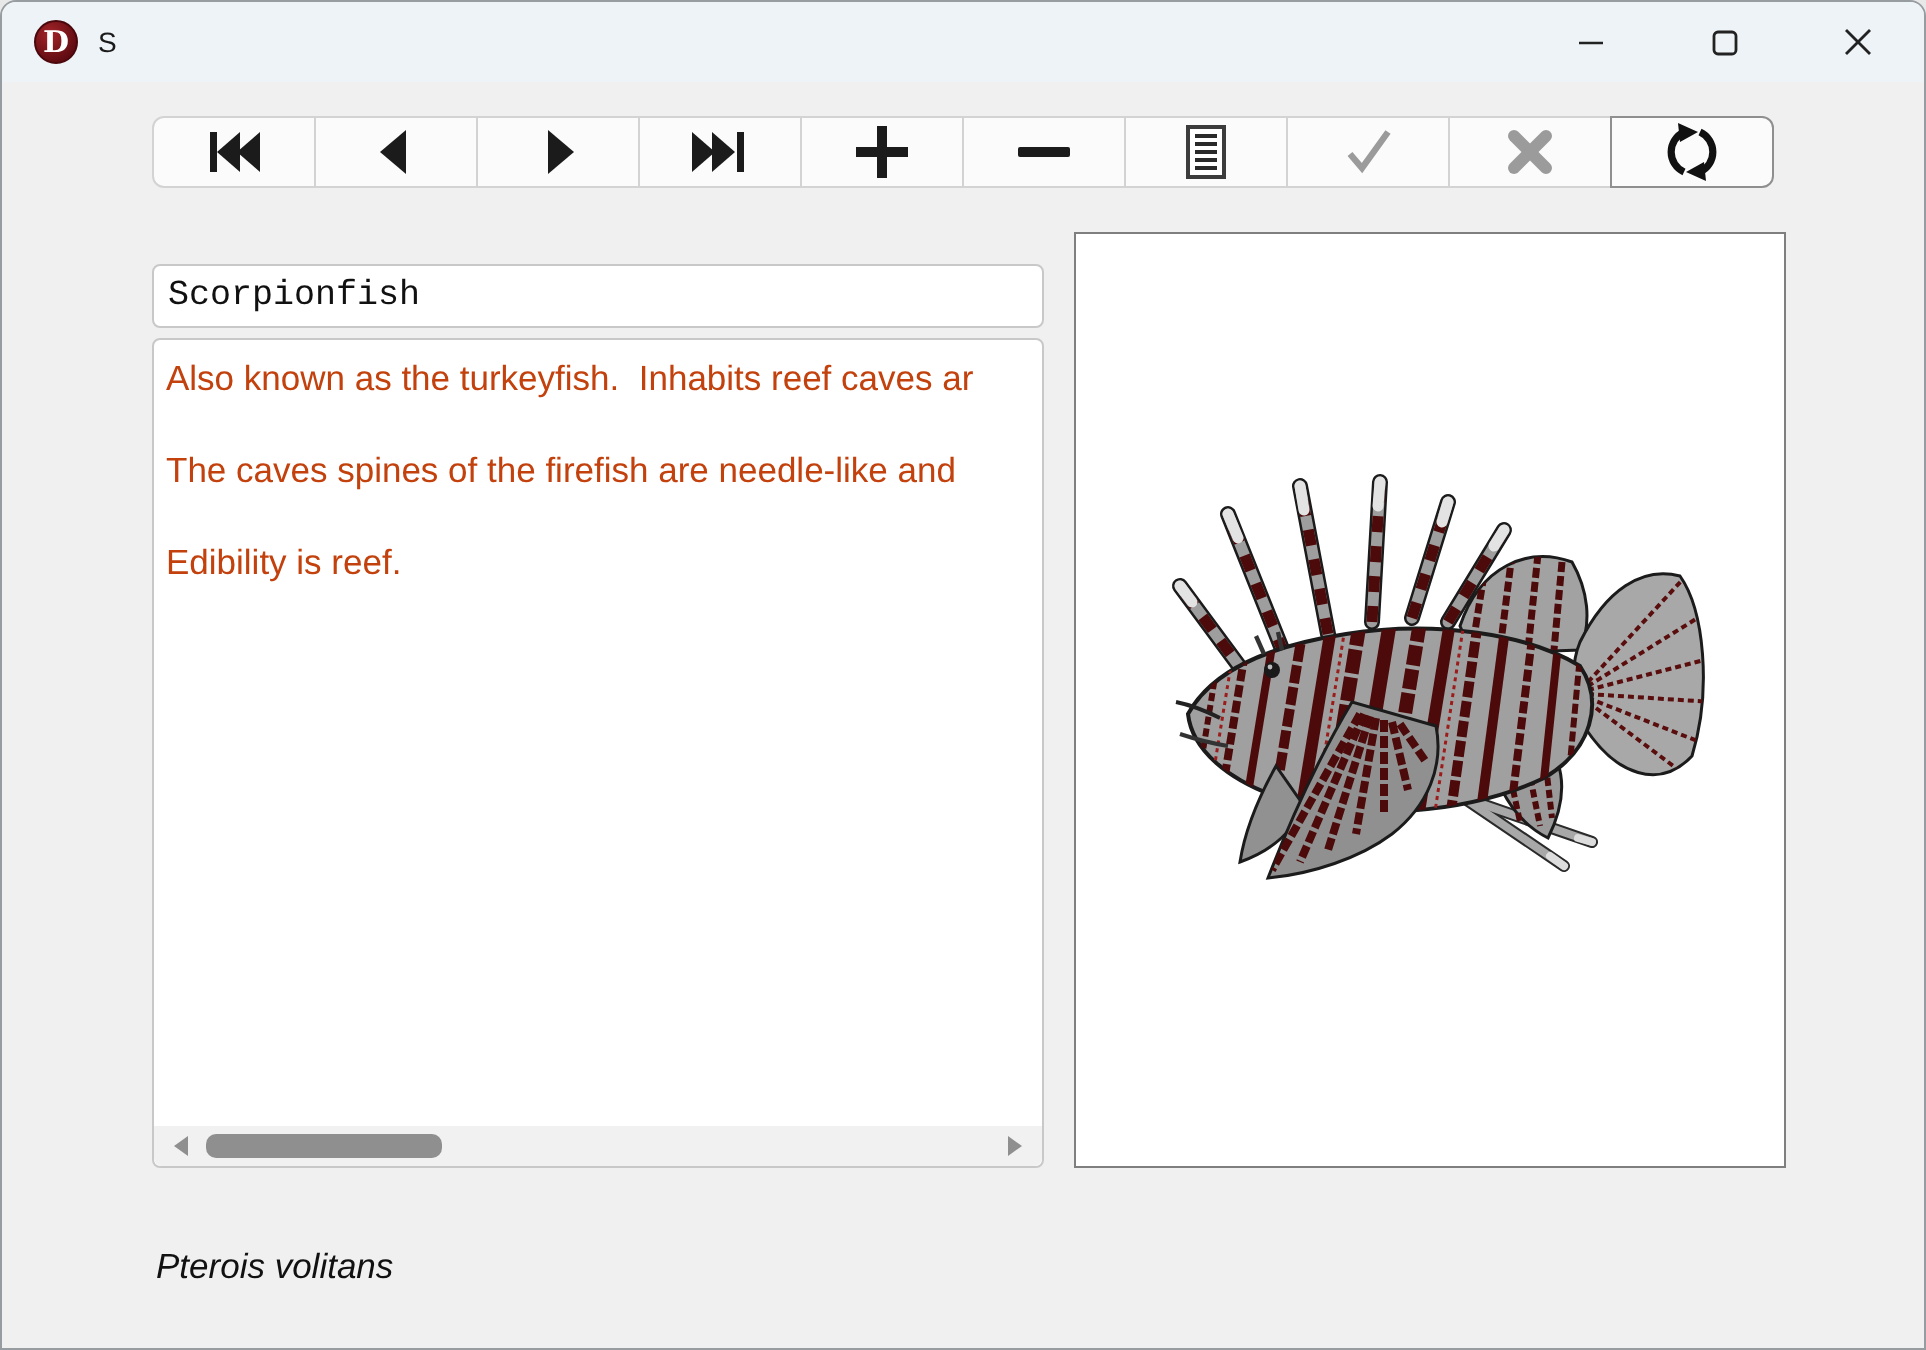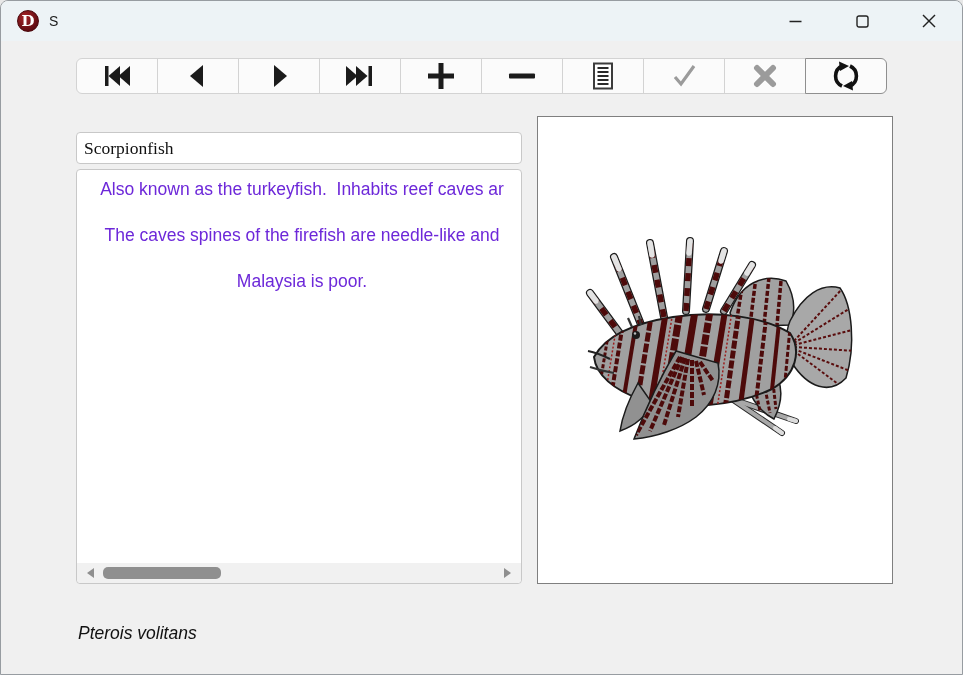--- a/index.html
+++ b/index.html
@@ -34,32 +34,32 @@
     border:1px solid #d3d3d3; margin-left:-1px;
     display:flex; align-items:center; justify-content:center; position:relative;
   }
   .tb-btn:first-child { border-radius:6px 0 0 6px; margin-left:0; }
   .tb-btn.last { border-radius:0 6px 6px 0; border-color:#8f8f8f; z-index:2; }
 
   
   .name-edit {
     position:absolute; left:75px; top:131px; width:446px; height:32px;
     border:1px solid #c8c8c8; border-radius:4px; background:#ffffff;
-    font-family:Liberation Serif, serif; font-size:17.5px; color:#111;
+    font-family:Liberation Mono, monospace; font-size:17.5px; color:#111;
     padding:0 0 0 7px; outline:none;
   }
   .memo {
     position:absolute; left:75px; top:168px; width:446px; height:415px;
     border:1px solid #c8c8c8; border-radius:4px; background:#ffffff;
     overflow:hidden;
   }
   .memo-text { padding:8px 0 0 6px; }
   .memo-line {
-    height:23px; line-height:23px; font-size:17.5px; color:#6d28d9;
-    white-space:pre; overflow:hidden;text-align:center;
+    height:23px; line-height:23px; font-size:17.5px; color:#c2410c;
+    white-space:pre; overflow:hidden;
   }
   .hscrollbar {
     position:absolute; left:0; right:0; bottom:0; height:20px;
     background:#f1f1f1; border-radius:0 0 4px 4px;
   }
   .scroll-arrow { position:absolute; top:4px; width:12px; height:12px; }
   .scroll-arrow.left { left:8px; }
   .scroll-arrow.right { right:8px; }
   .scroll-thumb {
     position:absolute; left:26px; top:4px; width:118px; height:12px;
@@ -174,21 +174,21 @@
   </div>
 
   <input class="name-edit" type="text" value="Scorpionfish" style="">
 
   <div class="memo">
     <div class="memo-text">
       <div class="memo-line">Also known as the turkeyfish.  Inhabits reef caves ar</div>
       <div class="memo-line"></div>
       <div class="memo-line">The caves spines of the firefish are needle-like and</div>
       <div class="memo-line"></div>
-      <div class="memo-line">Malaysia is poor.</div>
+      <div class="memo-line">Edibility is reef.</div>
       <div class="memo-line"></div>
     </div>
     <div class="hscrollbar">
       <svg class="scroll-arrow left" viewBox="0 0 12 12">
         <polygon points="9,1 2,6 9,11" fill="#8f8f8f"></polygon>
       </svg>
       <div class="scroll-thumb"></div>
       <svg class="scroll-arrow right" viewBox="0 0 12 12">
         <polygon points="3,1 10,6 3,11" fill="#8f8f8f"></polygon>
       </svg>

